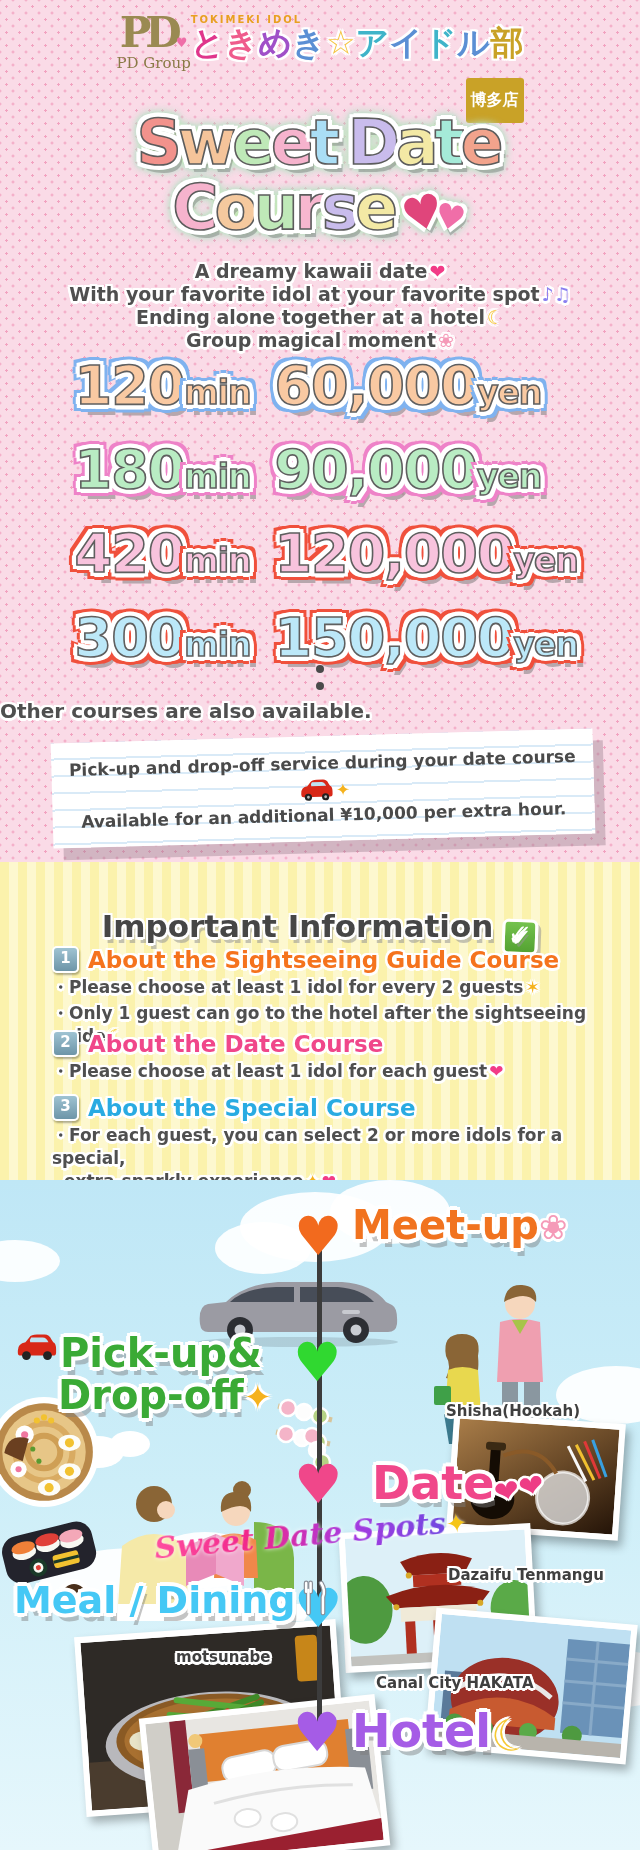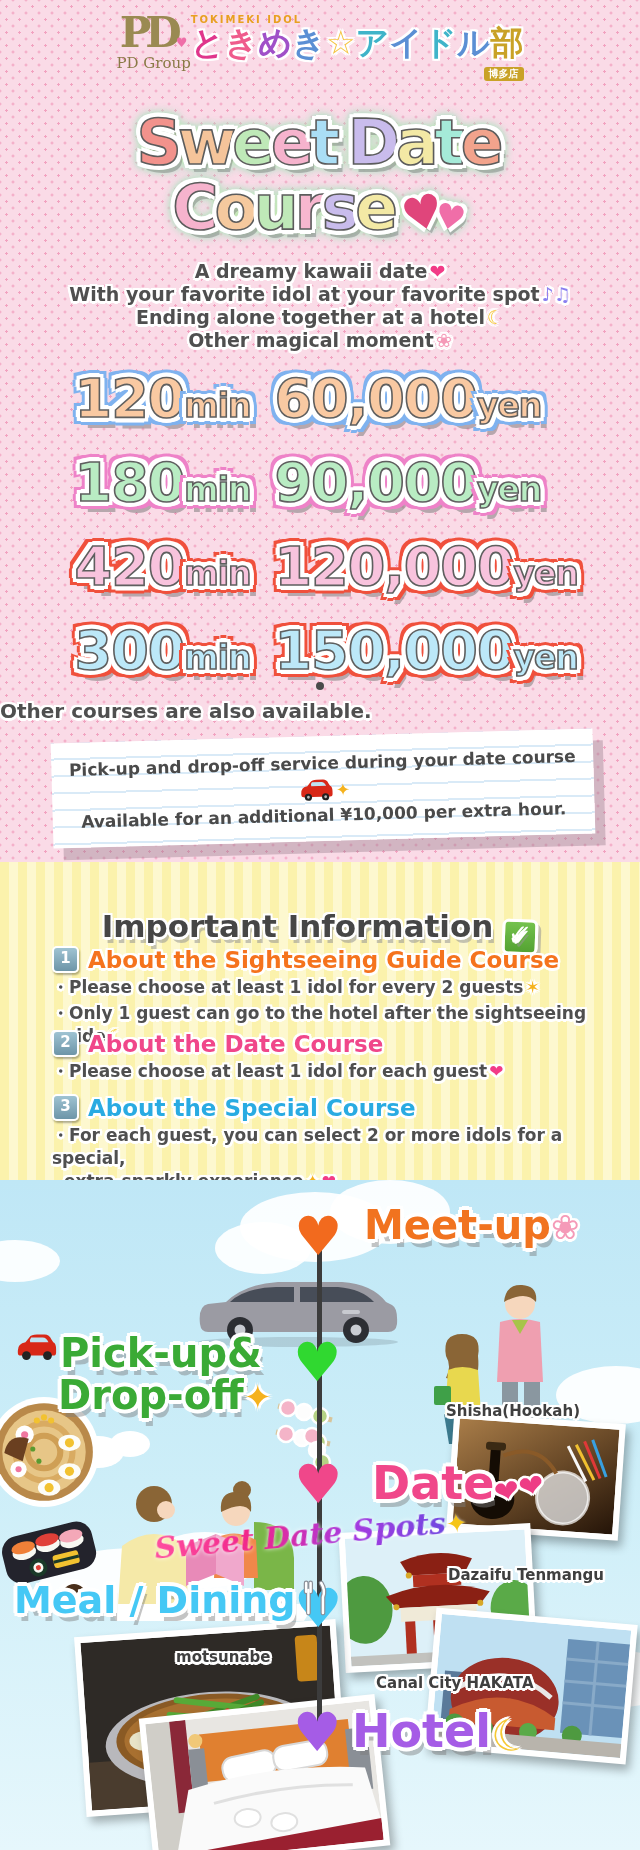--- a/index.html
+++ b/index.html
@@ -12,39 +12,39 @@
     background-image:radial-gradient(#f2a2c0 1.3px,transparent 1.4px),
                      radial-gradient(#f2a2c0 1.3px,transparent 1.4px);
     background-size:13px 13px;background-position:0 0,6.5px 6.5px;}
   .logo-row{position:absolute;top:14px;width:100%;display:flex;justify-content:center;align-items:flex-start;}
   .pd-mono{font-family:"DejaVu Serif","Liberation Serif",serif;font-weight:bold;font-size:42px;line-height:.9;color:#9a8a52;letter-spacing:-6px;text-align:center;}
   .pd-heart{font-size:13px;color:#ef6ea8;letter-spacing:0;}
   .pd-group{font-family:"DejaVu Serif",serif;font-size:15px;color:#8a7a46;text-align:center;margin-top:2px;}
   .brand-en{font-size:10px;letter-spacing:2px;color:#e8a020;font-weight:bold;text-align:left;}
   .brand-chars span{display:inline-block;font-weight:bold;font-size:33px;line-height:1.1;
     text-shadow:-2px -2px 0 #fff,2px -2px 0 #fff,-2px 2px 0 #fff,2px 2px 0 #fff,0 2px 0 #fff,0 -2px 0 #fff,2px 0 0 #fff,-2px 0 0 #fff;}
-  .brand-branch{font-size:10px;color:#fff;background:#c9a227;border-radius:3px;padding:0 5px;float:right;font-weight:bold;margin-top:6px;}
+  .brand-branch{font-size:16px;color:#fff;background:#c9a227;border-radius:3px;padding:12px 5px;float:right;font-weight:bold;margin-top:17px;}
 
   .title{position:absolute;top:90px;width:100%;text-align:center;z-index:2;}
   .trow{filter:drop-shadow(0 0 4px rgba(200,235,160,.85)) drop-shadow(0 0 2px rgba(160,215,245,.8));line-height:1.02;}
   .blt{display:inline-block;font-weight:bold;font-size:63px;letter-spacing:0;margin:0 -2px;
     -webkit-text-stroke:1.6px #5c5c5c;
     text-shadow:-4px -4px 0 #fff,4px -4px 0 #fff,-4px 4px 0 #fff,4px 4px 0 #fff,-5px 0 0 #fff,5px 0 0 #fff,0 -5px 0 #fff,0 5px 0 #fff,5px 8px 0 rgba(130,130,130,.5);}
   .title-hearts{display:inline-block;margin-left:6px;}
   .th{display:inline-block;font-size:46px;line-height:1;
       text-shadow:-3px -3px 0 #fff,3px -3px 0 #fff,-3px 3px 0 #fff,3px 3px 0 #fff,4px 6px 0 rgba(130,130,130,.5);}
   .th1{transform:rotate(-14deg);} .th2{font-size:34px;transform:rotate(12deg);margin-left:-8px;}
 
   .ring2{text-shadow:-2px -2px 0 #fff,2px -2px 0 #fff,-2px 2px 0 #fff,2px 2px 0 #fff,-2.5px 0 0 #fff,2.5px 0 0 #fff,0 -2.5px 0 #fff,0 2.5px 0 #fff;}
   .outl{color:#4f4f4f;font-weight:bold;}
 
   .tagline{position:absolute;top:260px;width:100%;text-align:center;font-size:19px;line-height:23px;z-index:1;}
   .tl-icon{margin-left:2px;font-weight:bold;}
 
-  .prices{position:absolute;top:367px;width:100%;display:flex;flex-direction:column;gap:21px;z-index:1;}
+  .prices{position:absolute;top:354px;width:100%;display:flex;flex-direction:column;gap:21px;z-index:1;}
   .price-row{display:flex;justify-content:center;align-items:baseline;}
   .pl{width:205px;text-align:right;} .pr{width:320px;text-align:left;margin-left:24px;}
   .bubble{font-weight:bold;white-space:nowrap;letter-spacing:-1px;color:var(--fill);
     -webkit-text-stroke:1.6px #5f5f5f;
     text-shadow:-4px -4px 0 #fff,4px -4px 0 #fff,-4px 4px 0 #fff,4px 4px 0 #fff,-5px 0 0 #fff,5px 0 0 #fff,0 -5px 0 #fff,0 5px 0 #fff,
       -7px -7px 0 var(--ring),7px -7px 0 var(--ring),-7px 7px 0 var(--ring),7px 7px 0 var(--ring),-8px 0 0 var(--ring),8px 0 0 var(--ring),0 -8px 0 var(--ring),0 8px 0 var(--ring),
       7px 11px 0 rgba(115,115,115,.5);}
   .pnum{font-size:54px;} .punit{font-size:33px;}
 
   .dots{position:absolute;top:648px;width:100%;display:flex;flex-direction:column;align-items:center;gap:9px;}
@@ -114,21 +114,21 @@
 
     <h1 class="title">
       <div class="trow"><span class="blt" style="color: rgb(242, 146, 140);">S</span><span class="blt" style="color: rgb(245, 196, 154);">w</span><span class="blt" style="color: rgb(191, 233, 184);">e</span><span class="blt" style="color: rgb(246, 179, 205);">e</span><span class="blt" style="color: rgb(170, 222, 245);">t</span><span class="blt" style="width: 16px; display: inline-block;">&nbsp;</span><span class="blt" style="color: rgb(201, 188, 236);">D</span><span class="blt" style="color: rgb(243, 233, 165);">a</span><span class="blt" style="color: rgb(165, 234, 216);">t</span><span class="blt" style="color: rgb(242, 163, 140);">e</span></div>
       <div class="trow"><span><span class="blt" style="color: rgb(246, 179, 205);">C</span><span class="blt" style="color: rgb(245, 201, 158);">o</span><span class="blt" style="color: rgb(191, 233, 184);">u</span><span class="blt" style="color: rgb(247, 183, 207);">r</span><span class="blt" style="color: rgb(201, 188, 236);">s</span><span class="blt" style="color: rgb(243, 233, 165);">e</span></span><span class="title-hearts"><span class="th th1" style="color: rgb(224, 69, 123);">♥</span><span class="th th2" style="color: rgb(240, 110, 168);">♥</span></span></div>
     </h1>
 
     <div class="tagline">
       <div class="outl ring2"><span>A dreamy kawaii date</span><span class="tl-icon ring2" style="color: rgb(242, 59, 135);">❤</span></div>
       <div class="outl ring2"><span>With your favorite idol at your favorite spot</span><span class="tl-icon ring2" style="color: rgb(138, 127, 240);">♪♫</span></div>
       <div class="outl ring2"><span>Ending alone together at a hotel</span><span class="tl-icon ring2" style="color: rgb(246, 200, 50);">☾</span></div>
-      <div class="outl ring2"><span>Other magical moment</span><span class="tl-icon ring2" style="color: rgb(245, 154, 184);">❀</span></div>
+      <div class="outl ring2"><span>Group magical moment</span><span class="tl-icon ring2" style="color: rgb(245, 154, 184);">❀</span></div>
     </div>
 
     <div class="prices">
       <div class="price-row" style="--fill: #f9c9a2; --ring: #7fb2ef;">
         <span class="pl"><span class="bubble pnum">120</span><span class="bubble punit">min</span></span>
         <span class="pr"><span class="bubble pnum">60,000</span><span class="bubble punit">yen</span></span>
       </div>
       <div class="price-row" style="--fill: #b9ecc3; --ring: #ee82c8;">
         <span class="pl"><span class="bubble pnum">180</span><span class="bubble punit">min</span></span>
         <span class="pr"><span class="bubble pnum">90,000</span><span class="bubble punit">yen</span></span>
@@ -442,21 +442,21 @@
         </svg>
     </div>
 
     <div class="tline"></div>
     <span class="theart" style="left: 294px; top: 30px; color: rgb(242, 106, 30);">♥</span>
     <span class="theart" style="left: 293px; top: 156px; color: rgb(48, 216, 48);">♥</span>
     <span class="theart" style="left: 294px; top: 278px; color: rgb(240, 71, 138);">♥</span>
     <span class="theart" style="left: 294px; top: 402px; color: rgb(69, 200, 245);">♥</span>
     <span class="theart" style="left: 293px; top: 526px; color: rgb(165, 92, 230);">♥</span>
 
-    <div class="step" style="left: 364px; top: 22px; --c: #f1731f;">
+    <div class="step" style="left: 352px; top: 22px; --c: #f1731f;">
       <span class="step-text">Meet-up</span><span class="step-icon ring2" style="font-size: 34px; color: rgb(245, 154, 184);">❀</span>
     </div>
     <div class="step" style="left: 14px; top: 150px; --c: #3aaa35;">
       <div><svg width="44" height="30" viewBox="0 0 46 30" style="vertical-align:6px;margin-right:2px">
             <path d="M4 20 Q4 12 12 11 L16 6 Q18 3 24 3 L32 3 Q37 3 39 8 L41 11 Q44 12 44 18 L44 22 Q44 25 41 25 L7 25 Q4 25 4 22Z" fill="#d82818"></path>
             <path d="M18 6 L30 6 Q34 6 36 11 L17 11 Q16 8 18 6Z" fill="#bfe3f2"></path>
             <circle cx="13" cy="25" r="4.6" fill="#222"></circle>
             <circle cx="35" cy="25" r="4.6" fill="#222"></circle>
           </svg><span class="step-text">Pick-up&amp;</span></div>
       <div class="pickup-l2"><span class="step-text">Drop-off</span><span class="step-icon ring2" style="font-size: 34px; color: rgb(245, 178, 29);">✦</span></div>

